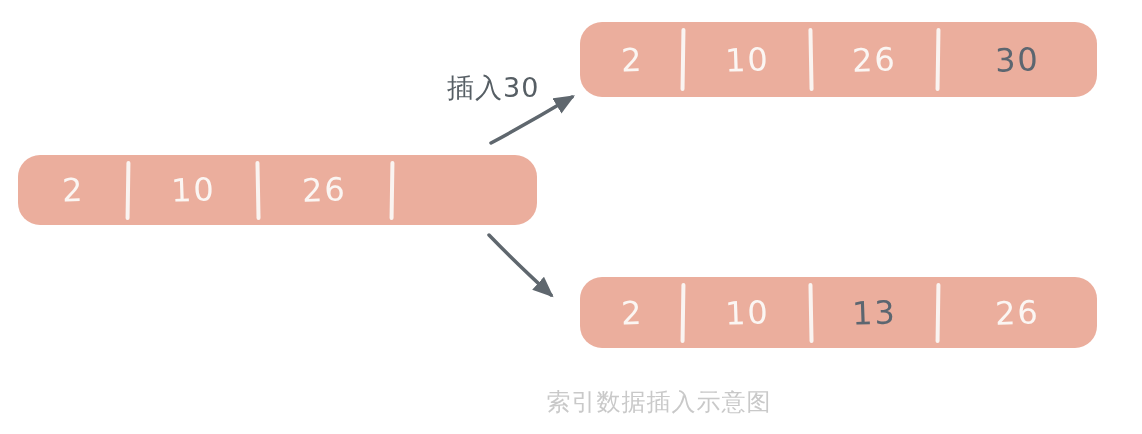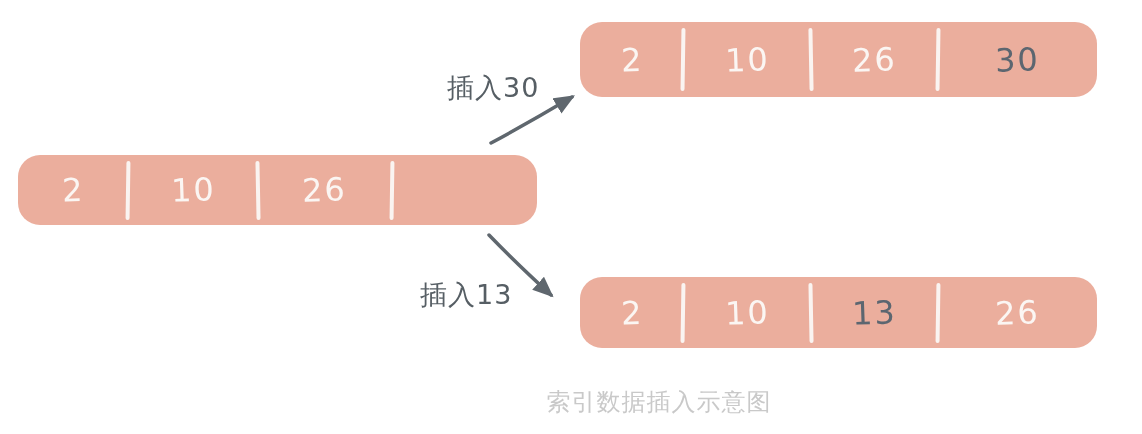--- a/index.html
+++ b/index.html
@@ -139,17 +139,16 @@
     </div>
     <div class="cell">
       <span class="val inserted">13</span>
     </div>
     <div class="cell">
       <span class="val">26</span>
     </div>
   </div>
 
   <div class="label label-30">插入30</div>
-  <div class="label label-13">插入13</div>
 
   <div class="caption">索引数据插入示意图</div>
 
 </div>
 
 </body></html>

